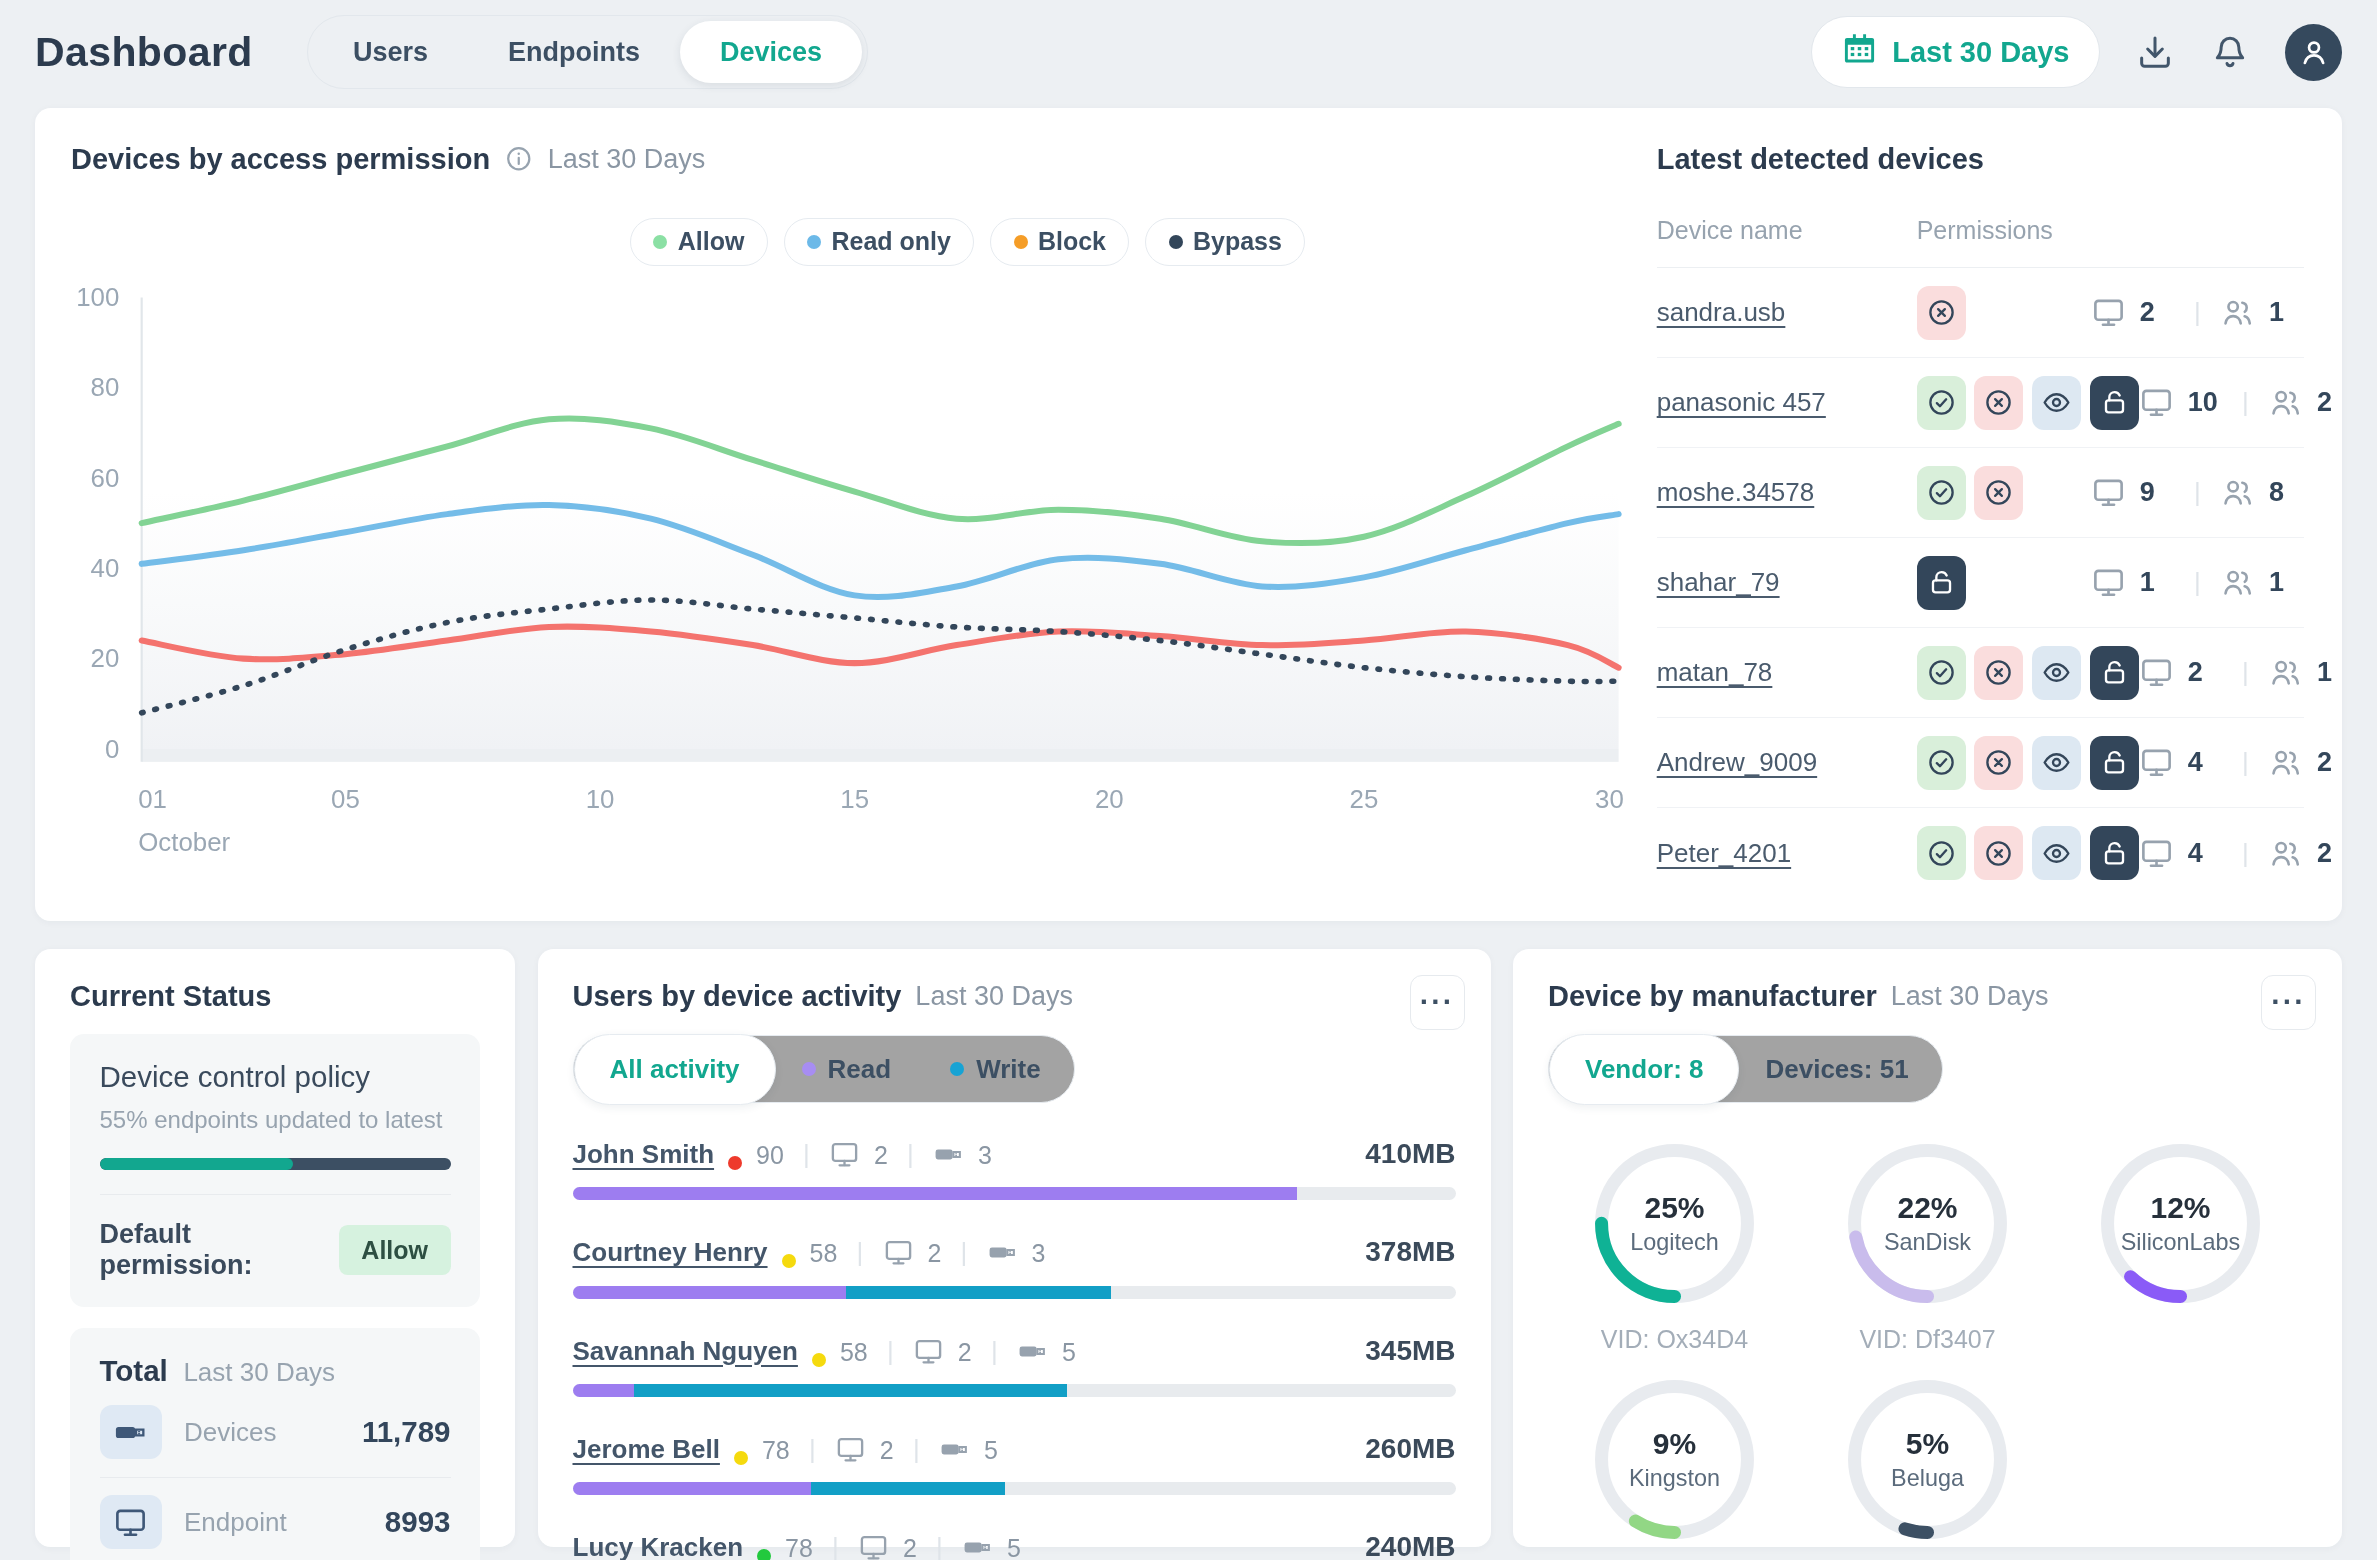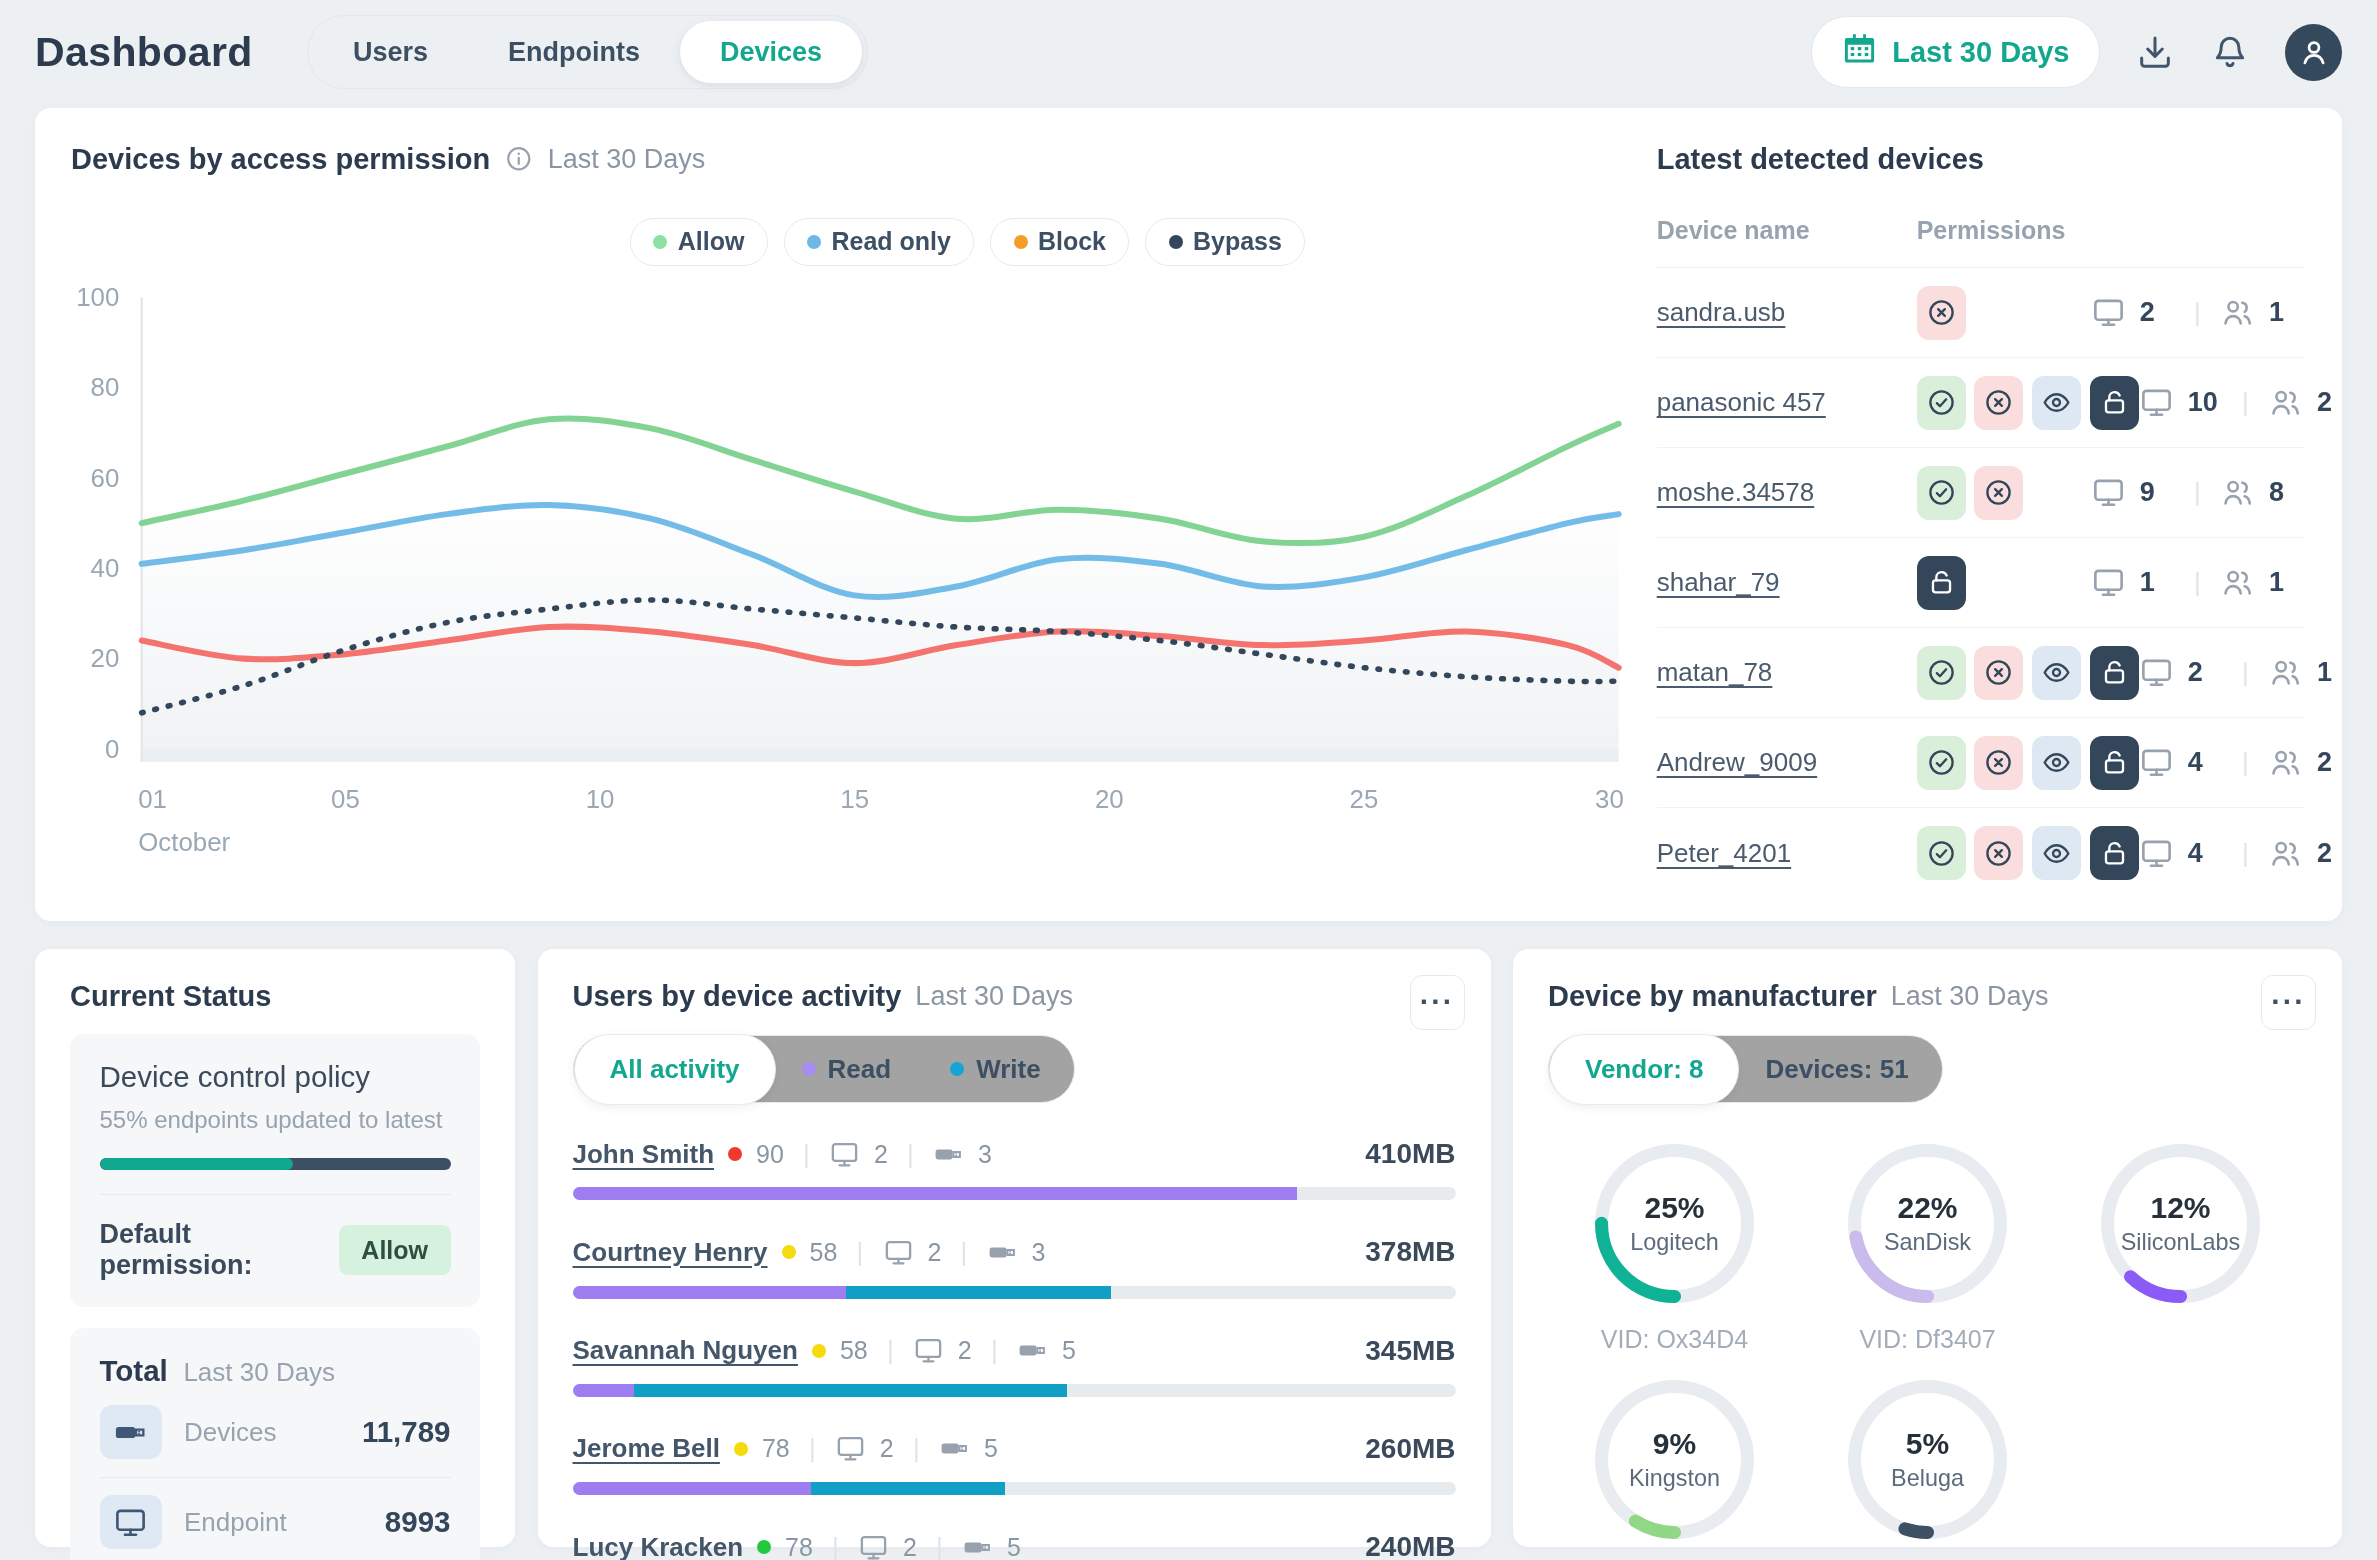--- a/index.html
+++ b/index.html
@@ -36,21 +36,21 @@
   .panel-title{ font-size:29px; font-weight:bold; color:var(--dark); }
   .panel-sub{ font-size:27px; color:var(--gray); }
   .info-ic{ width:29.5px; height:29.5px; color:#97a3af; }
   .legend-row{ display:flex; justify-content:center; gap:15.6px; margin:42px 0 8.7px 225px; }
   .legend-pill{ display:flex; align-items:center; gap:10.4px; border:1.7px solid #e6ebf0; border-radius:35px;
                 padding:8.7px 22.5px; font-size:25px; color:#3c4f63; font-weight:600; background:#fff; cursor:pointer;}
   .ldot{ width:14px; height:14px; border-radius:50%; }
   
   .table-side{ width:694px; padding:35px 38px 26px 8.7px; }
   .tbl-head{ display:flex; color:#97a3af; font-size:25px; margin:40px 0 0 0; padding-bottom:22.5px;
-             border-bottom:1.7px solid #eceff2;font-weight:bold; }
+             border-bottom:1.7px solid #eceff2; }
   .col-name{ width:260px; flex-shrink:0; }
   .trow{ display:flex; align-items:center; height:90px; border-bottom:1.7px solid #f0f2f5; }
   .trow:last-child{ border-bottom:none; }
   .dev-link{ font-size:26px; color:#4a5b6d; text-decoration:underline; text-underline-offset:5.2px; cursor:pointer; }
   .badges{ display:flex; gap:8.7px; flex:1; }
   .badge{ width:49px; height:54px; border-radius:12px; display:flex; align-items:center; justify-content:center; color:#33465a;}
   .badge svg{ width:31px; height:31px; }
   .badge-allow{ background:#d9efda; }
   .badge-block{ background:#fadddd; }
   .badge-read{ background:#dde8f2; }
@@ -89,21 +89,21 @@
   .seg{ display:inline-flex; align-items:center; background:#a3a3a3; border:1.7px solid #e6ebf0;
         border-radius:40px; padding:3.5px; margin-top:22.5px; }
   .seg-item{ display:flex; align-items:center; gap:12px; font-size:26px; font-weight:bold; color:#3c4f63;
              padding:14px 29.5px; cursor:pointer; }
   .seg-item.active{ background:#fff; color:var(--teal); border:1.7px solid #e6ebf0; border-radius:40px;
                     margin:-8.7px -3.5px; padding:19px 35px; box-shadow:0 2.6px 8.7px rgba(40,60,80,.08); }
   .sdot{ width:14px; height:14px; border-radius:50%; }
   
   .act-rows{ margin-top:35px; }
   .act-row{ margin-bottom:36px; }
-  .act-line{ display:flex; align-items:center; gap:14px; }
+  .act-line{ display:flex; align-items:flex-end; gap:14px; }
   .act-name{ font-size:26px; font-weight:600; color:#44566a; text-decoration:underline; text-underline-offset:5.2px; cursor:pointer;}
   .act-line .score{ font-size:25px; color:#8a96a3; }
   .act-line svg{ width:31px; height:31px; color:#97a2ae; }
   .act-line .usb-ic{ color:#3f5878; }
   .act-total{ margin-left:auto; font-size:28px; font-weight:bold; color:#3b4a5a; }
   .bar{ height:13px; border-radius:7px; background:#e8ebee; margin-top:17.3px; display:flex; overflow:hidden;}
   .bar .seg-read{ background:#9d7df0; }
   .bar .seg-write{ background:#129fc6; }
   
   .donut-grid{ display:grid; grid-template-columns:repeat(3,1fr); row-gap:23px; margin-top:38px; }

